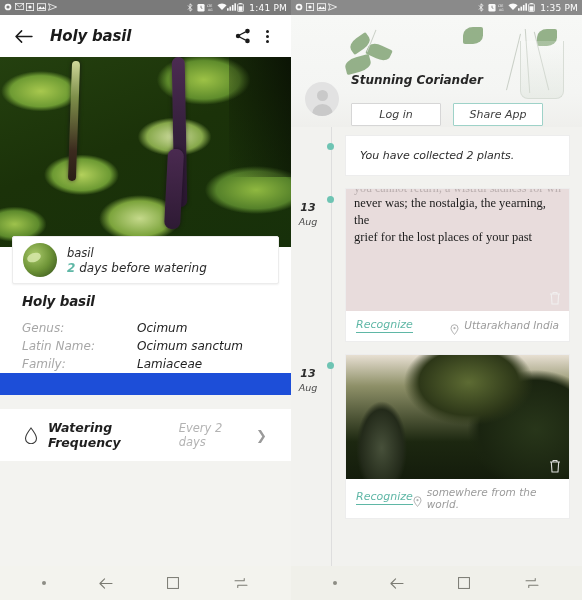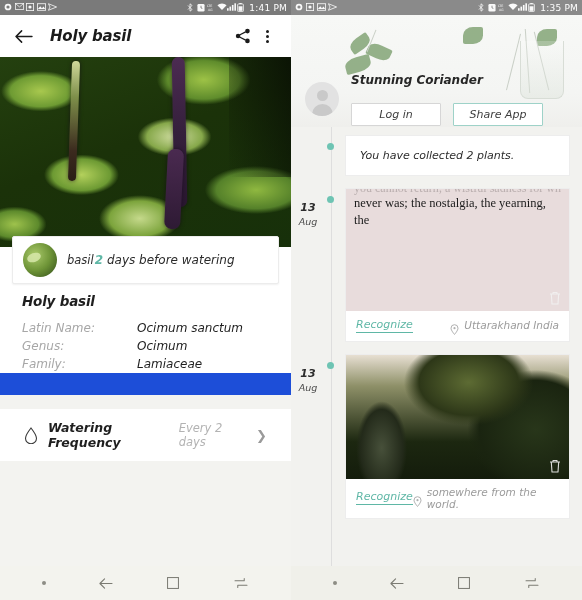--- a/index.html
+++ b/index.html
@@ -83,21 +83,21 @@
     width: 34px; height: 34px; border-radius: 50%; flex: none; overflow: hidden;
     background:
       radial-gradient(circle at 35% 35%, #a9c96a 0%, #6e9437 50%, #2f4a18 100%),
       #2f4a18;
     position: relative;
   }
   .avatar-plant::after {
     content: ""; position: absolute; left: 4px; top: 10px; width: 14px; height: 9px;
     border-radius: 50%; background: rgba(215,232,170,.85); transform: rotate(-20deg);
   }
-  .basil-txt { display: flex; flex-direction: row; gap: 1px; }
+  .basil-txt { display: flex; flex-direction: column; gap: 1px; }
   .basil-name { font-size: 11.5px; color: #2b2b2b; font-style: italic; }
   .basil-sub { font-size: 12px; color: #2b2b2b; font-style: italic; }
   .basil-sub .num { color: #5fb7a6; font-weight: 600; }
 
   
   .info { padding: 16px 22px 0 22px; background: #fff; flex: none; }
   .info h2 { font-size: 13.5px; color: #1f1f1f; font-style: italic; font-weight: 700; margin-bottom: 10px; letter-spacing: -.2px; }
   .info table { border-collapse: collapse; width: 100%; }
   .info td { padding: 2px 0; font-size: 12px; font-style: italic; vertical-align: top; }
   .info td.k { color: #a7a7a7; width: 115px; }
@@ -335,26 +335,26 @@
         <div class="basil-name">basil</div>
         <div class="basil-sub"><span class="num">2</span> <span>days before watering</span></div>
       </div>
     </div>
 
     <div class="info" style="padding-top:46px;">
       <h2>Holy basil</h2>
       <table>
         <tbody>
             <tr>
+          <td class="k">Genus:</td>
+          <td class="v">Ocimum</td>
+        </tr>
+        <tr>
           <td class="k">Latin Name:</td>
           <td class="v">Ocimum sanctum</td>
-        </tr>
-        <tr>
-          <td class="k">Genus:</td>
-          <td class="v">Ocimum</td>
         </tr>
         <tr>
           <td class="k">Family:</td>
           <td class="v">Lamiaceae</td>
         </tr>
       </tbody>
         </table>
     </div>
 
     <div class="gap" style="margin-top:22px;"></div>
@@ -504,20 +504,21 @@
         <span class="tl-dot"></span>
         <div class="tl-date">
           <div class="d">13</div>
           <div class="m">Aug</div>
         </div>
         <div class="photo-card">
           <div class="photo quote-photo">
             <div class="quote-faded">you cannot return; a wistful sadness for what may be</div>
             <div class="quote-text">
               <div>never was; the nostalgia, the yearning, the</div>
+              <div>grief for the lost places of your past</div>
             </div>
             <span class="trash">
               <svg width="12" height="14" viewBox="0 0 12 14">
                   <path d="M1 3 H11 M4 3 V1.5 H8 V3 M2.3 3 L3 13 H9 L9.7 3" fill="none" stroke="#f2f2f2" stroke-width="1.1" stroke-linejoin="round"></path>
                 </svg>
             </span>
           </div>
           <div class="card-foot">
             <span class="recognize">Recognize</span>
             <span class="loc">

